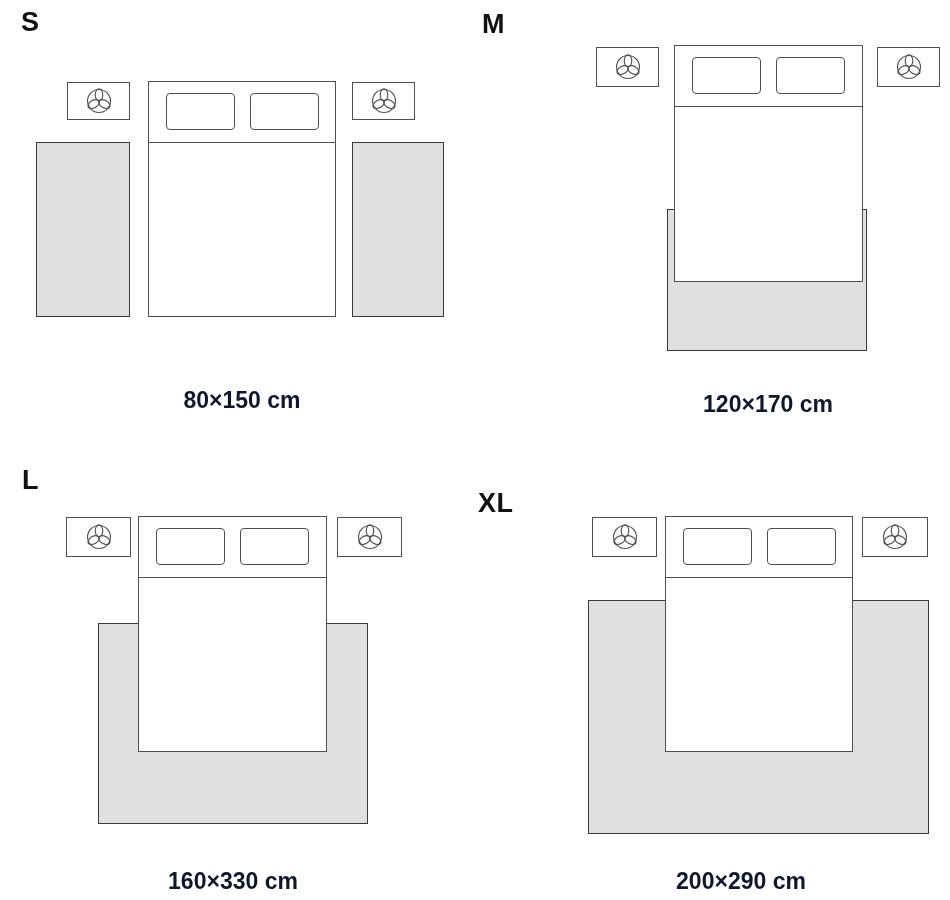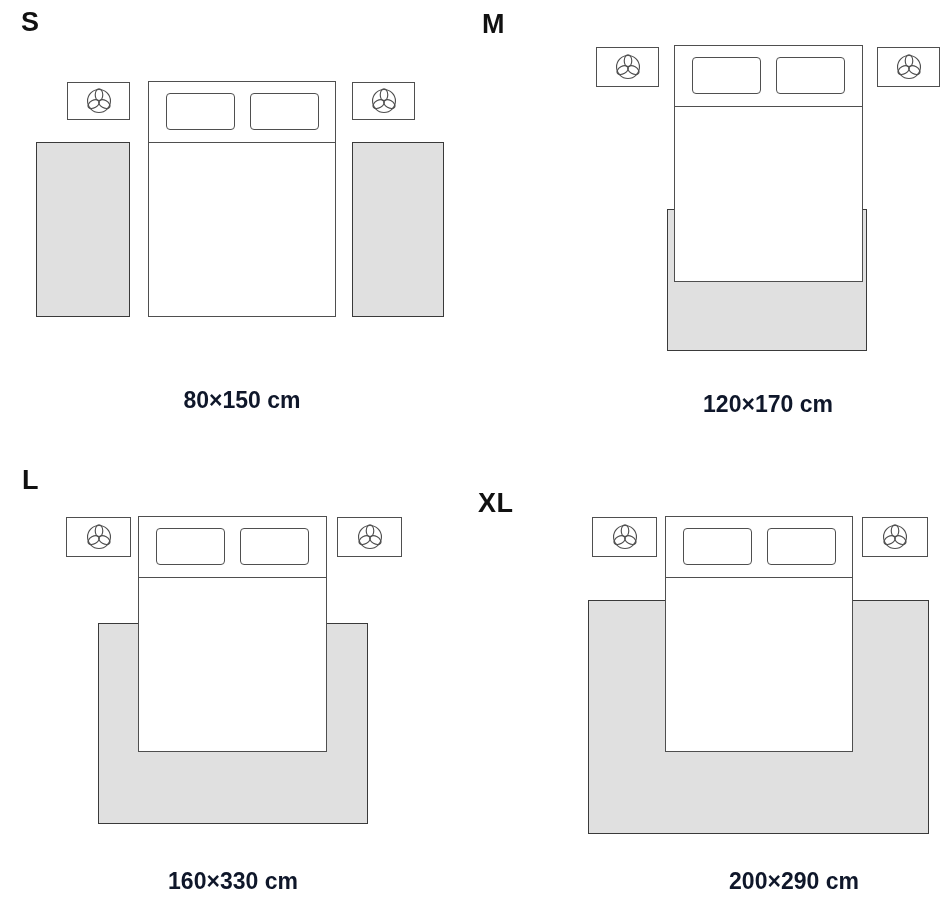--- a/index.html
+++ b/index.html
@@ -65,21 +65,21 @@
   .ns-l-right{left:337px;top:517px;width:65px;height:40px;}
   .bed-l{left:138px;top:516px;width:189px;height:236px;}
   .label-l{left:83px;top:869px;}
 
   
   .letter-xl{left:478px;top:467px;margin-top:23px;}
   .rug-xl{left:588px;top:600px;width:341px;height:234px;}
   .ns-xl-left{left:592px;top:517px;width:65px;height:40px;}
   .ns-xl-right{left:862px;top:517px;width:66px;height:40px;}
   .bed-xl{left:665px;top:516px;width:188px;height:236px;}
-  .label-xl{left:644px;top:869px;}
+  .label-xl{left:591px;top:869px;}
 </style>
 </head>
 <body>
 
 <div id="canvas">
 
   
   <div class="panel">
     <div class="size-letter letter-s">S</div>
     <div class="rug rug-s-left"></div>

